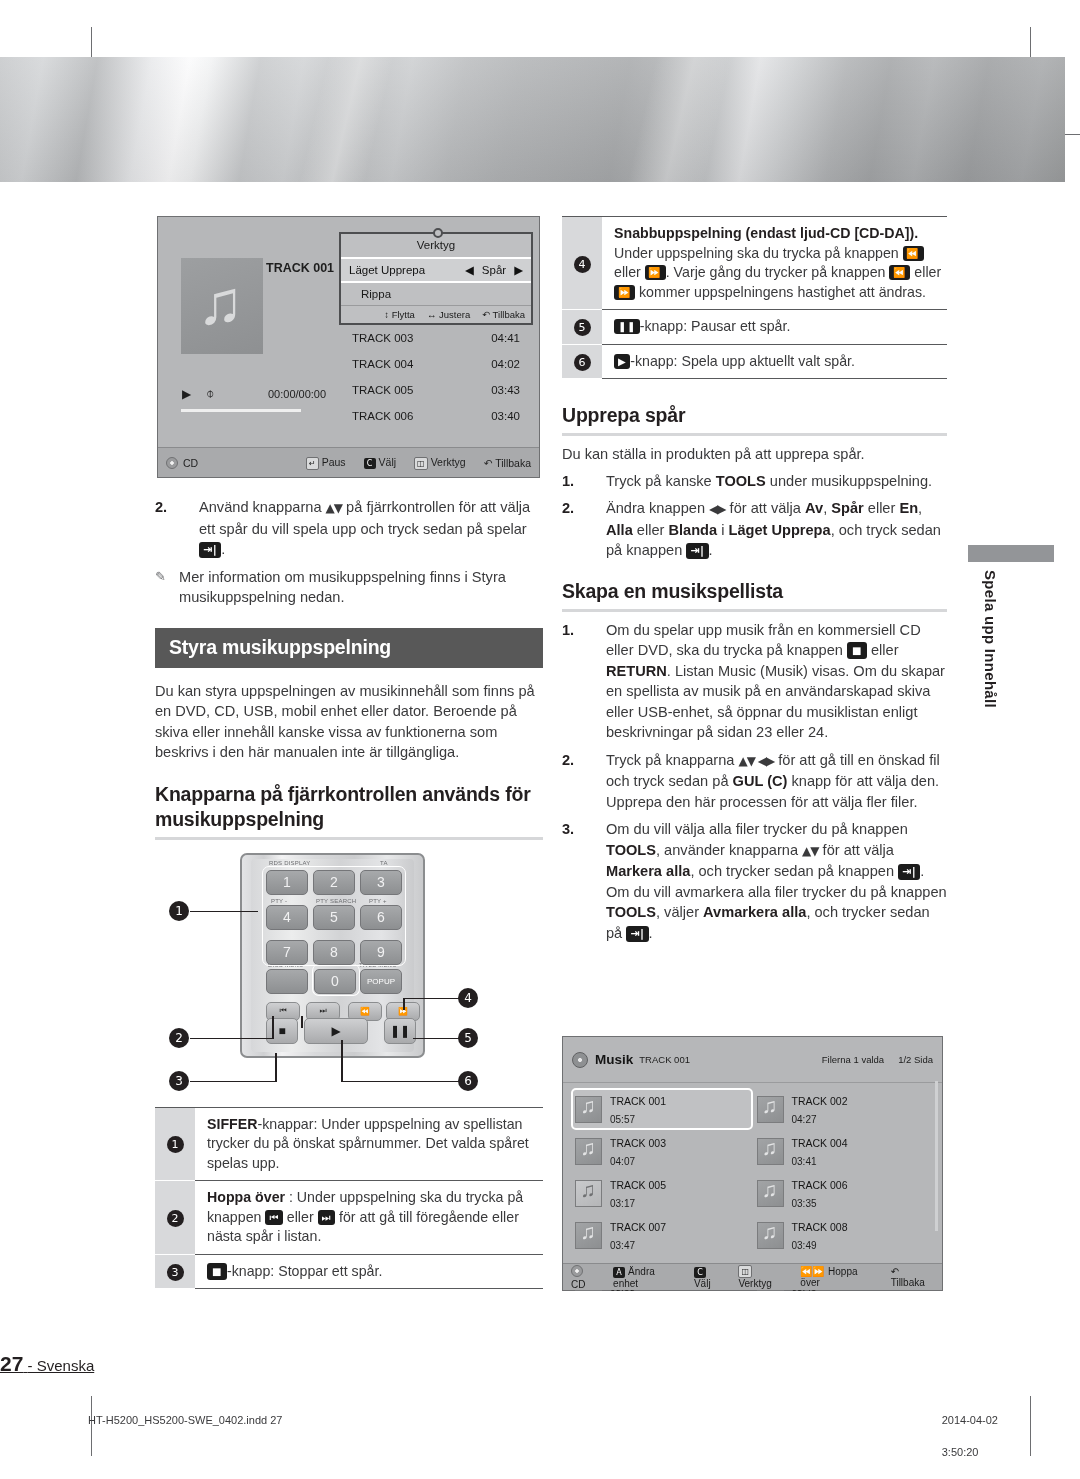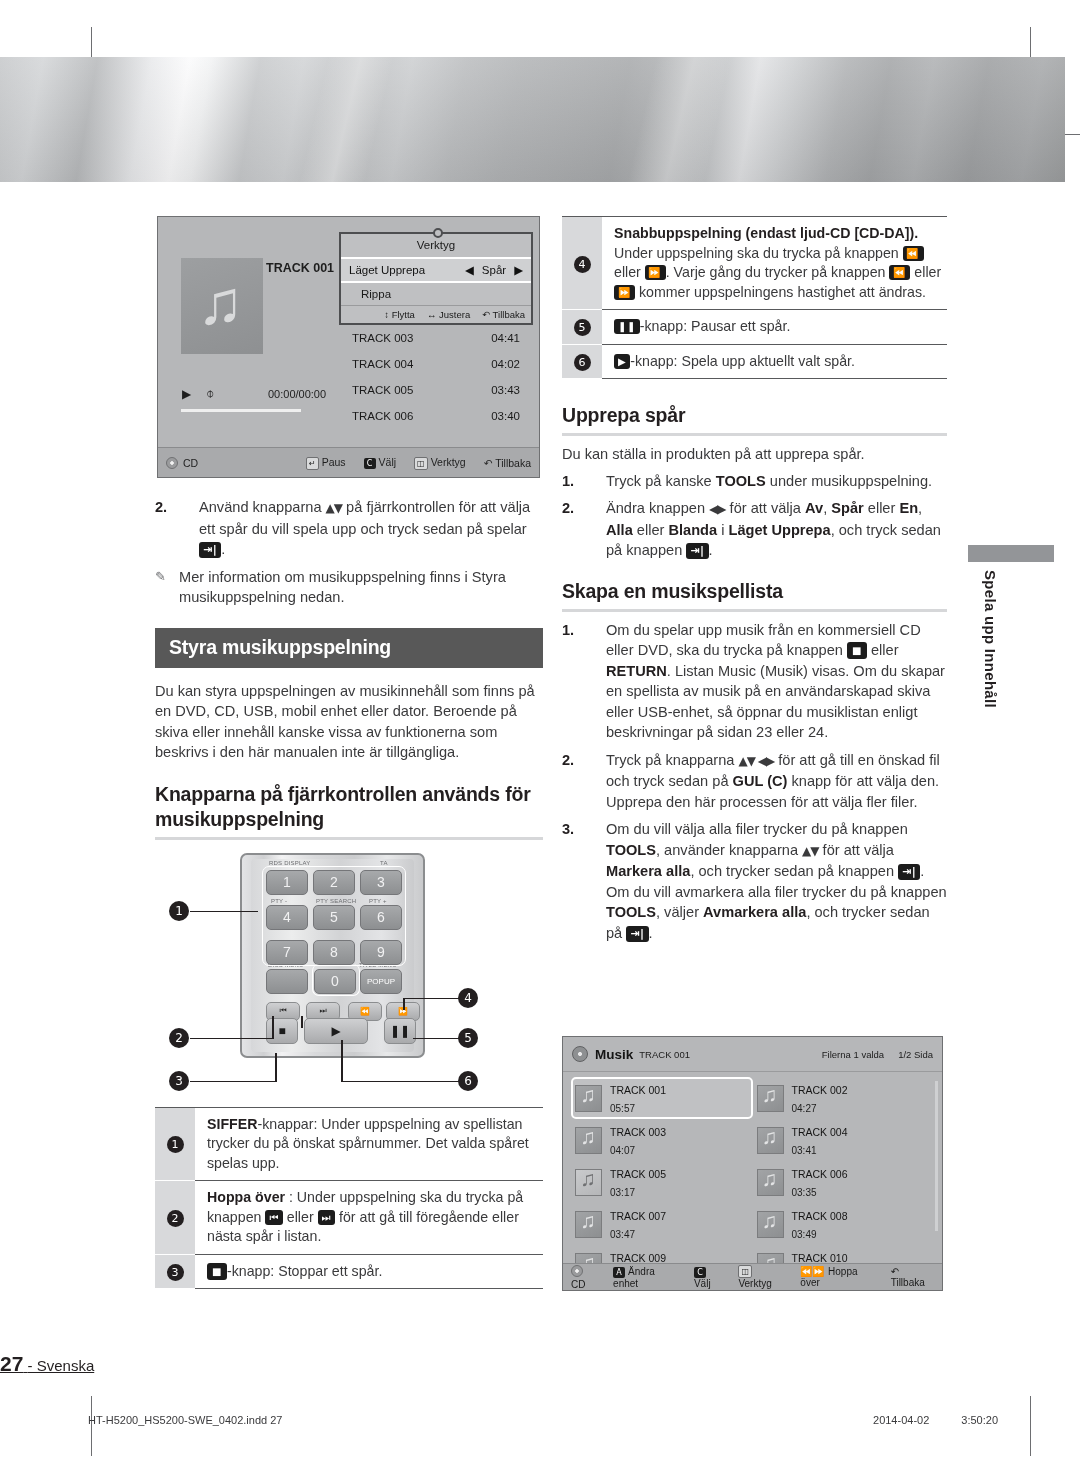--- a/index.html
+++ b/index.html
@@ -228,21 +228,21 @@
     font-family:"DejaVu Sans", sans-serif;
   }
   .lead { position:absolute; background:#231f20; }
 
   
   #osd-list {
     position: absolute; left: 562px; top: 1036px; width: 381px; height: 255px;
     background: #b6b7b9; border: 1.5px solid #6f7072;
   }
   #osd-list .head {
-    height: 35px; display:flex; align-items:center; padding:0 9px;
+    height: 46px; display:flex; align-items:center; padding:0 9px;
     border-bottom:1px solid #9a9b9d;
   }
   #osd-list .head .ic {
     width:16px;height:16px;border-radius:50%;
     background: radial-gradient(circle at 50% 50%, #e8e8e9 0 20%, #8e9092 22% 100%);
     border:1.5px solid #5f6062; margin-right:7px;
   }
   #osd-list .head .ttl { font-size:13.5px; font-weight:bold; color:#151515; }
   #osd-list .head .sub { font-size:9.5px; color:#1c1c1c; margin-left:6px; }
   #osd-list .head .meta { margin-left:auto; display:flex; gap:14px; font-size:9.5px; color:#1c1c1c; }
@@ -281,21 +281,21 @@
   #pagenum {
     position:absolute; left:0; right:0; top:1352px; text-align:left;
     font-size:15px; color:#231f20;text-decoration:underline;
   }
   #pagenum .big { font-size:21px; font-weight:bold; }
   #imprint {
     position:absolute; left:88px; top:1414px; font-size:11px; color:#3a3a3c;
   }
   #imprint-right {
     position:absolute; right:82px; top:1414px; font-size:11px; color:#3a3a3c;
-    display:flex; gap:32px;
+    display:flex; gap:20px;flex-direction:column;
   }
 </style>
 </head>
 <body>
 
 <div id="page">
 
   <div class="crop-v" style="left:91px; top:27px; height:76px;"></div>
   <div class="crop-v" style="left:1030px; top:27px; height:76px;"></div>
   <div class="crop-h" style="left:15px; top:134px; width:37px;"></div>

